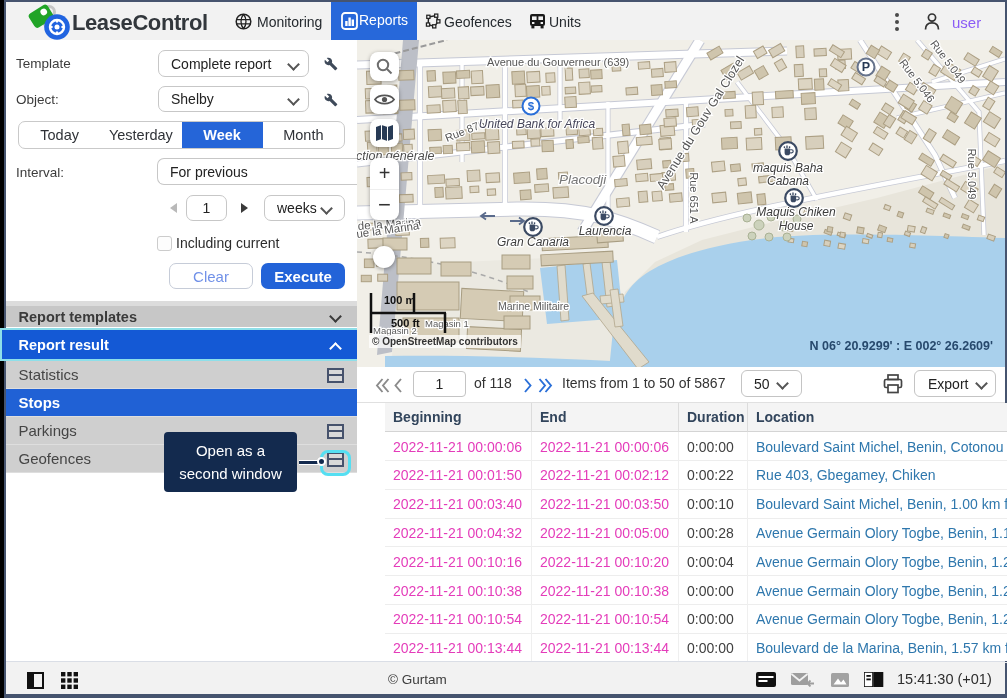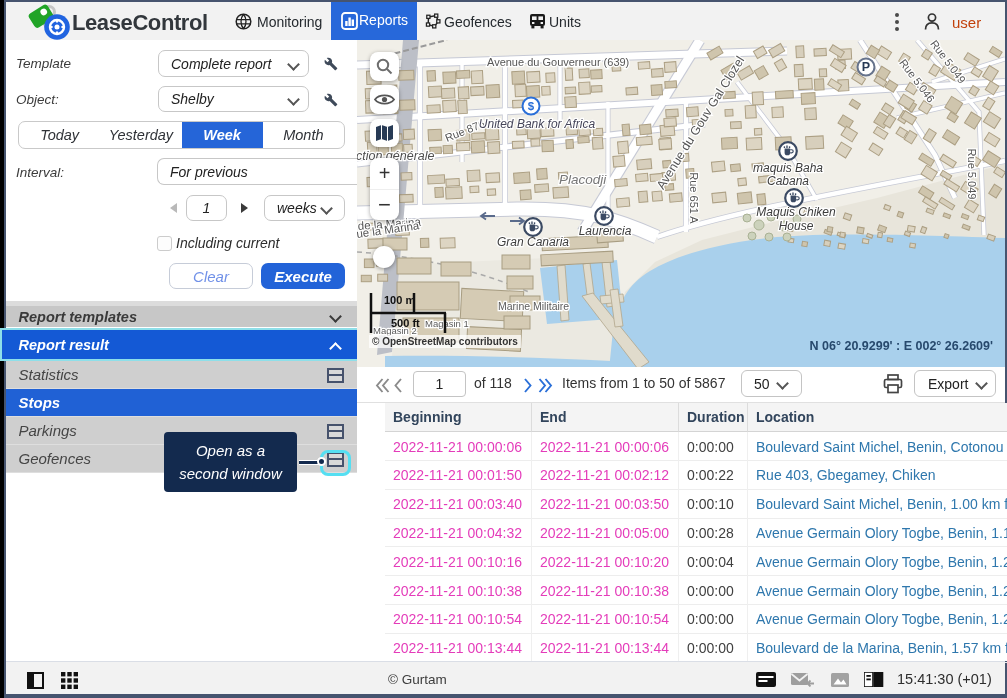--- a/index.html
+++ b/index.html
@@ -8,21 +8,21 @@
 #frame { position:absolute; left:4px; top:0; width:1003px; height:698px;
   border:2px solid #46546f; border-bottom-width:4px; background:#fff;padding-left:22px; }
 
 #page { position:absolute; left:-6px; top:-2px; width:1007px; height:698px; }
 
 #topbar { position:absolute; left:6px; top:2px; width:999px; height:38px; background:#f2f2f2; }
 .tabtxt { font-size:14px; color:#24292e; }
 #tab-reports { position:absolute; left:325px; top:0px; width:86px; height:38px; background:#2768da; }
 #logo-text { position:absolute; left:66px; top:8px; font-size:22px; font-weight:bold; color:#32373c; letter-spacing:-0.4px; }
 
-#lpanel { position:absolute; left:6px; top:40px; width:412px; height:621px; background:#fff;font-style:italic; }
+#lpanel { position:absolute; left:6px; top:40px; width:412px; height:621px; background:#fff; }
 .lbl { position:absolute; font-size:13.5px; color:#3c3c3c; }
 .sel { position:absolute; background:#fff; border:1px solid #c7c7c7; border-radius:7px;
   font-size:14px; color:#222; display:flex; align-items:center; padding-left:12px; }
 .chev { position:absolute; width:9px; height:9px; border-right:2px solid #555; border-bottom:2px solid #555; transform:rotate(45deg); }
 .seg { position:absolute; left:12px; top:121px; width:327px; height:28px; border:1px solid #c9c9c9; border-radius:7px; display:flex; overflow:hidden; background:#fff; }
 .seg div { flex:1; display:flex; align-items:center; justify-content:center; font-size:14.5px; color:#2f3237; }
 .seg .on { background:#2565d8; color:#fff; font-weight:bold; }
 
 .sechdr { position:absolute; left:0; width:351px; font-weight:bold; font-size:14.5px; color:#3a3a3a; background:#c7c7c7; display:flex; align-items:center; padding-left:12.5px; }
 .item { position:absolute; left:0; width:351px; height:28px; background:#cfcfcf; font-size:15px; color:#454545; display:flex; align-items:center; padding-left:12.5px; border-bottom:1px solid #dedede;}
@@ -110,21 +110,21 @@
 
   <div class="abs" style="left:889px;top:11px;width:4px;">
     <div style="width:4px;height:4px;border-radius:50%;background:#4a4a4a;margin-bottom:3px"></div>
     <div style="width:4px;height:4px;border-radius:50%;background:#4a4a4a;margin-bottom:3px"></div>
     <div style="width:4px;height:4px;border-radius:50%;background:#4a4a4a;"></div>
   </div>
   <svg class="abs" style="left:917px;top:10px" width="18" height="19" viewBox="0 0 18 19">
     <circle cx="9" cy="5.6" r="3.6" fill="none" stroke="#333" stroke-width="1.7"></circle>
     <path d="M2.5 17.5 C2.5 12.8 5.4 10.8 9 10.8 C12.6 10.8 15.5 12.8 15.5 17.5" fill="none" stroke="#333" stroke-width="1.7"></path>
   </svg>
-  <div class="abs" style="left:946px;top:12px;font-size:15px;color:#c2410c">user</div>
+  <div class="abs" style="left:946px;top:12px;font-size:15px;color:#8b5cf6">user</div>
 </div>
 
 <div id="lpanel">
   <div class="lbl" style="left:10px;top:16px;">Template</div>
   <div class="sel" style="left:152px;top:10px;width:151px;height:27px;">Complete report</div>
   <div class="chev" style="left:283px;top:20px;"></div>
   <svg class="abs" style="left:318px;top:17px" width="16" height="16" viewBox="0 0 16 16">
     <path transform="scale(0.58)" d="M22.7 19l-9.1-9.1c.9-2.3.4-5-1.5-6.9-2-2-5-2.4-7.4-1.3L9 6 6 9 1.6 4.7C.4 7.1.9 10.1 2.9 12.1c1.9 1.9 4.6 2.4 6.9 1.5l9.1 9.1c.4.4 1 .4 1.4 0l2.3-2.3c.5-.4.5-1.1.1-1.4z" fill="#3f4a5a"></path>
   </svg>
   <div class="lbl" style="left:10px;top:52px;">Object:</div>

